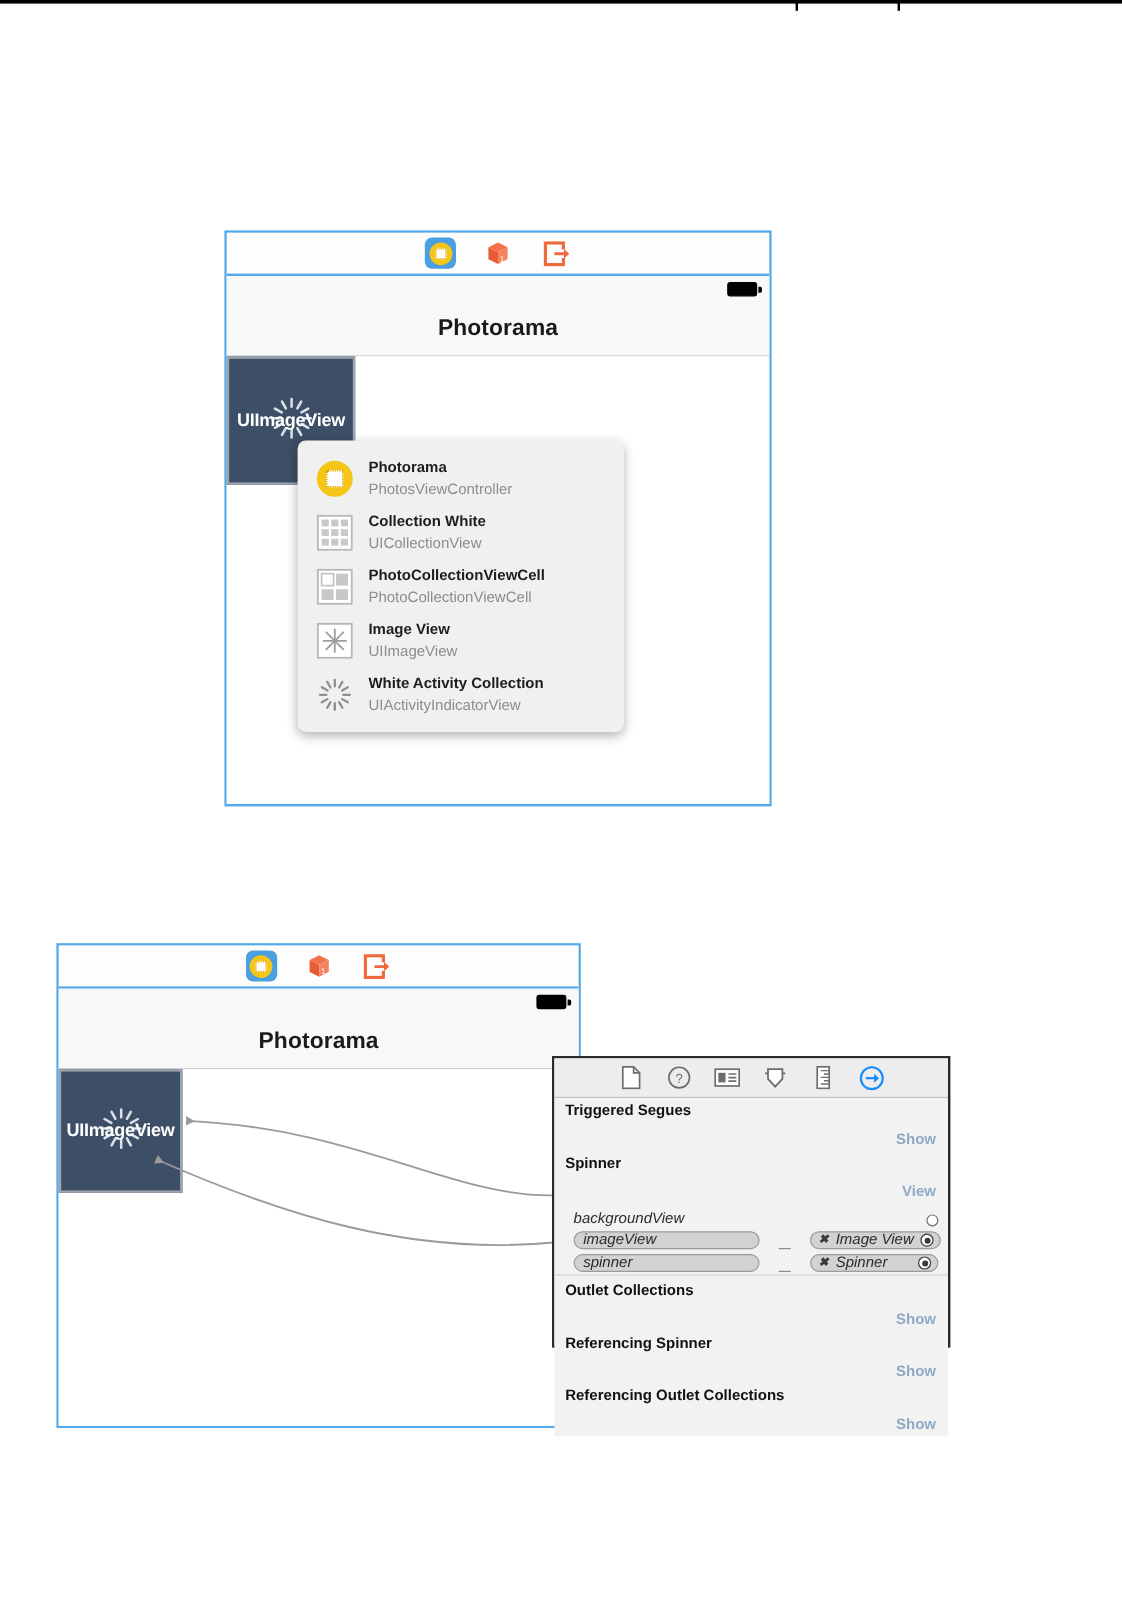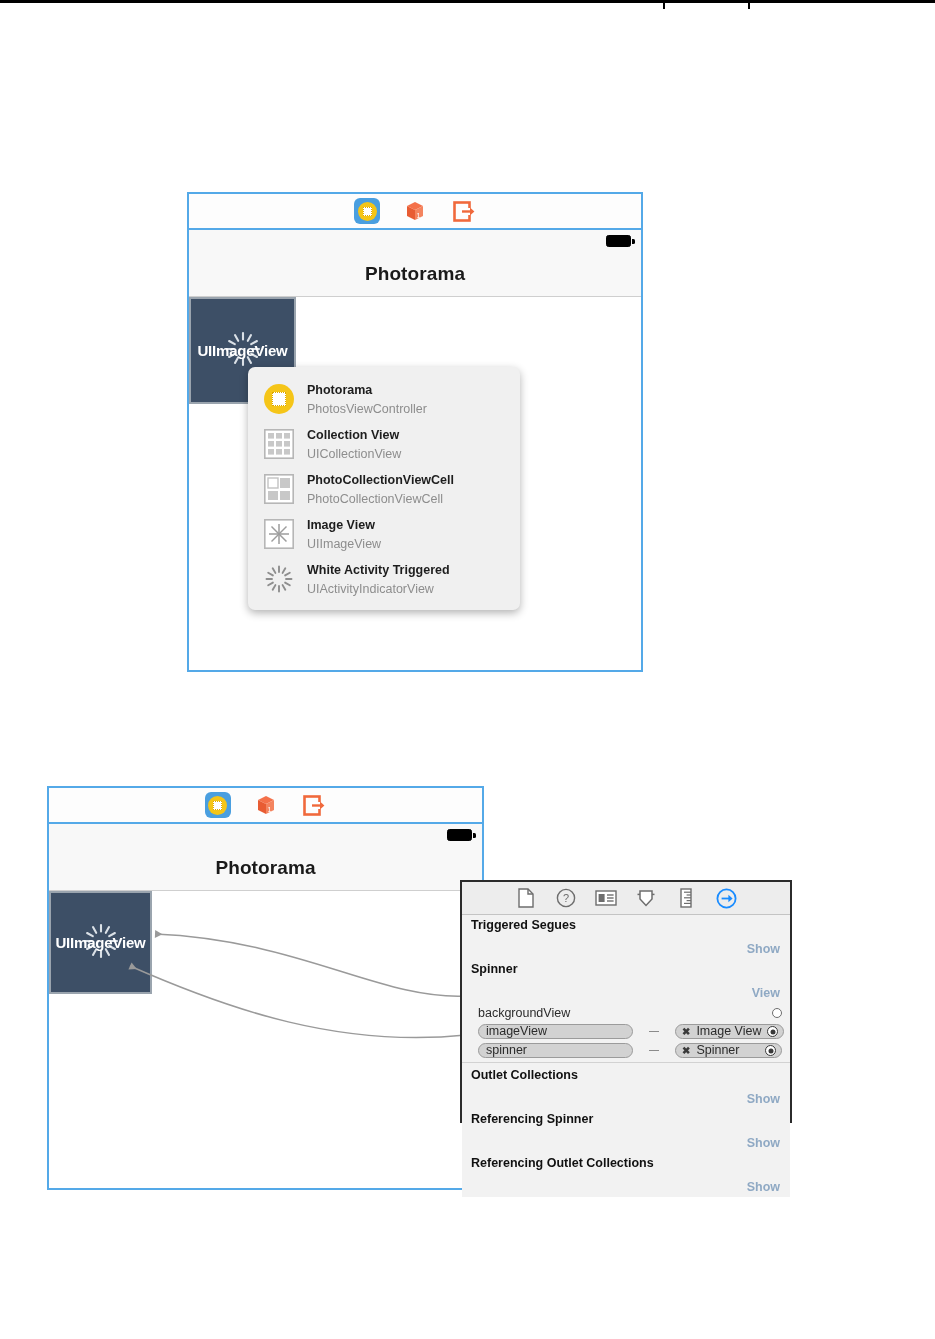--- a/index.html
+++ b/index.html
@@ -71,21 +71,21 @@
   .insp-tabs { height: 33px; background: #ededed; border-bottom: 1px solid #c4c4c4;
                display: flex; align-items: center; justify-content: center; gap: 18px; }
   .insp-tab { width: 22px; height: 22px; display:flex; align-items:center; justify-content:center; }
   .insp-body { background: #f2f2f2; }
   .sec-row { display: flex; align-items: flex-start; justify-content: space-between;
              padding: 3px 10px 3px 9px; }
   .sec-title { font-size: 12.5px; font-weight: bold; color: #111; }
   .sec-action { font-size: 12.5px; color: #8fa9c4; font-weight: bold; margin-top: 24px; }
   .sec-divider { height: 1px; background: #d2d2d2; margin: 2px 0; }
 
-  .outlet-row { display: flex; align-items: center; height: 19px; padding: 0 8px 0 16px; gap: 16px; }
+  .outlet-row { display: flex; align-items: flex-end; height: 19px; padding: 0 8px 0 16px; gap: 16px; font-style: italic; }
   .outlet-name { font-size: 12.5px; color: #2b2b2b; flex: 1; white-space: nowrap; }
   .outlet-name.pill { flex: none; width: 155px; background: #d2d2d2; border: 1px solid #9b9b9b;
                       border-radius: 9px; padding: 0 7px; height: 15px; line-height: 13px; }
   .outlet-link { width: 10px; height: 1px; background: #8b8b8b; flex: none; }
   .outlet-target { flex: 1; display: flex; align-items: center; gap: 6px;
                    background: #d2d2d2; border: 1px solid #9b9b9b; border-radius: 9px;
                    height: 15px; padding: 0 5px 0 6px; }
   .outlet-target .x { font-size: 10px; color: #3a3a3a; font-weight: bold; line-height: 1; }
   .outlet-target .tname { font-size: 12.5px; color: #2b2b2b; flex: 1; white-space: nowrap; line-height: 13px; }
   .dot-empty { width: 10px; height: 10px; border: 1.5px solid #6e6e6e; border-radius: 50%;
@@ -191,21 +191,21 @@
             <rect x="4" y="12" width="6" height="5.6"></rect>
               <rect x="12" y="12" width="6" height="5.6"></rect>
               <rect x="20" y="12" width="6" height="5.6"></rect>
             <rect x="4" y="20" width="6" height="5.6"></rect>
               <rect x="12" y="20" width="6" height="5.6"></rect>
               <rect x="20" y="20" width="6" height="5.6"></rect>
           </g>
         </svg>
       </span>
       <span class="popup-txt">
-        <span class="popup-title">Collection View</span><br>
+        <span class="popup-title">Collection White</span><br>
         <span class="popup-sub">UICollectionView</span>
       </span>
     </div>
 
     <div class="popup-row">
       <span class="popup-ico">
         <svg width="30" height="30" viewBox="0 0 30 30">
           <rect x="0.8" y="0.8" width="28.4" height="28.4" fill="#ffffff" stroke="#b6b6b6" stroke-width="1.6"></rect>
           <rect x="4" y="4" width="10" height="10" fill="#ffffff" stroke="#c2c2c2" stroke-width="1.4"></rect>
           <rect x="16" y="4" width="10" height="10" fill="#c8c8c8"></rect>
@@ -251,21 +251,21 @@
             <line x1="15" y1="27.5" x2="15" y2="22"></line>
             <line x1="8.7" y1="25.8" x2="11.4" y2="21.1"></line>
             <line x1="4.2" y1="21.3" x2="8.9" y2="18.6"></line>
             <line x1="2.5" y1="15" x2="8" y2="15"></line>
             <line x1="4.2" y1="8.7" x2="8.9" y2="11.4"></line>
             <line x1="8.7" y1="4.2" x2="11.4" y2="8.9"></line>
           </g>
         </svg>
       </span>
       <span class="popup-txt">
-        <span class="popup-title">White Activity Triggered</span><br>
+        <span class="popup-title">White Activity Collection</span><br>
         <span class="popup-sub">UIActivityIndicatorView</span>
       </span>
     </div>
   </div>
 
   <div class="scene" style="left:47px; top:786px; width:437px; height:404px;">
 
     <div class="scene-dock">
       <span class="dock-icon ic-vc">
         <span class="ball">

